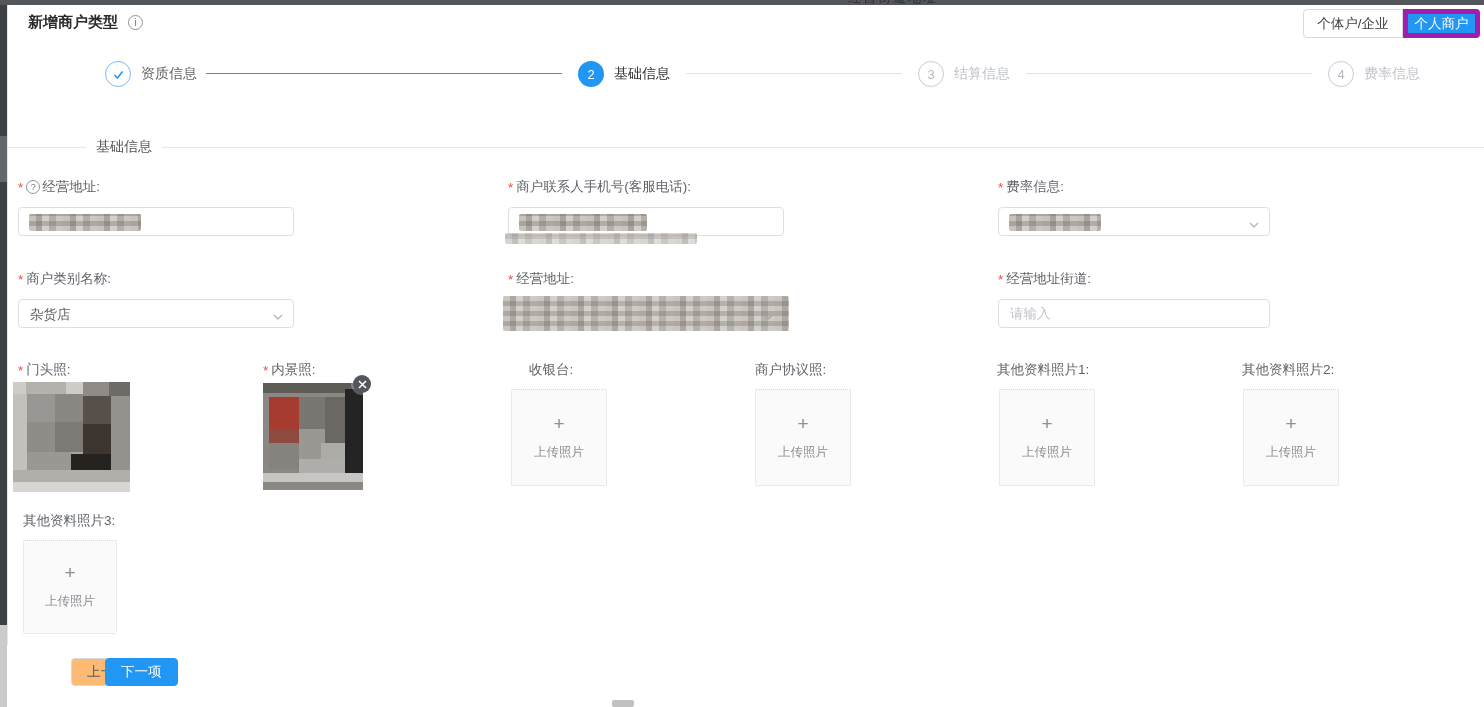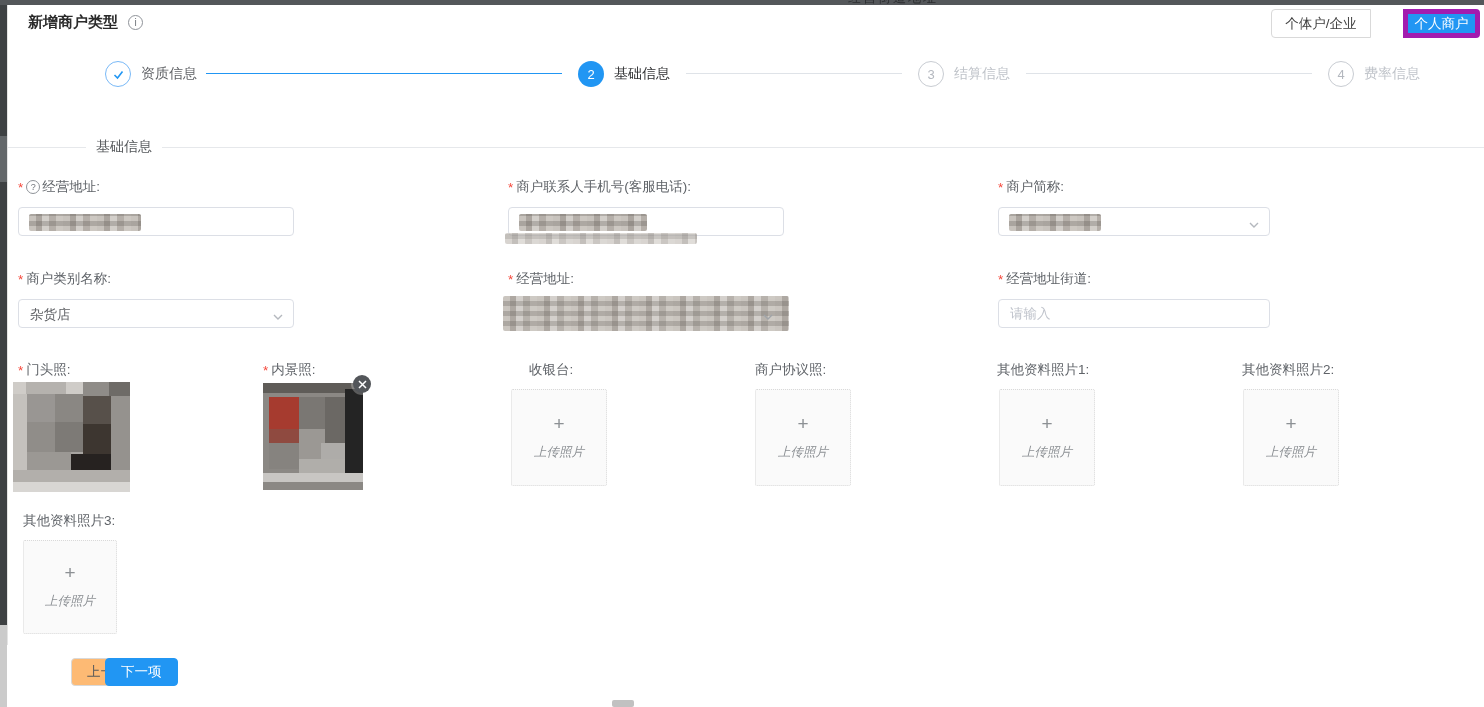--- a/index.html
+++ b/index.html
@@ -16,21 +16,21 @@
   .left-strip{position:absolute;left:0;top:0;width:7px;height:625px;background:#3e4143;z-index:4;}
   .left-strip-bottom{position:absolute;left:0;top:625px;width:7px;height:82px;background:#cbcbcb;z-index:4;}
   .left-thumb{position:absolute;left:0;top:136px;width:7px;height:46px;background:#63676a;z-index:5;}
   .panel-edge{position:absolute;left:7px;top:5px;width:1px;height:640px;background:#e4e4e4;}
   .bottom-scroll-artifact{position:absolute;left:612px;top:700px;width:22px;height:7px;background:#c1c1c1;border-radius:2px;}
 
   
   .page-title{position:absolute;left:28px;top:13px;font-size:15px;font-weight:700;color:#2b2b2b;}
   .info-icon{position:absolute;left:128px;top:15px;width:15px;height:15px;border:1px solid #8f9399;border-radius:50%;
     color:#6f7379;font-size:10px;line-height:14px;text-align:center;font-style:normal;box-sizing:border-box;}
-  .type-switch{position:absolute;right:4px;top:9px;display:flex;height:29px;gap:32px;}
+  .type-switch{position:absolute;right:4px;top:9px;display:flex;height:29px;}
   .seg{box-sizing:border-box;height:29px;font-size:13.5px;cursor:pointer;display:flex;align-items:center;justify-content:center;
     font-family:inherit;}
   .seg.left{width:100px;background:#fff;border:1px solid #d9d9d9;border-radius:4px 0 0 4px;color:#404040;}
   .seg.right{width:77px;background:#2196f3;border:5px solid #a21caf;border-radius:0 4px 4px 0;color:#fff;}
 
   
   .step{position:absolute;top:61px;height:26px;display:flex;align-items:center;gap:10px;cursor:pointer;}
   .circle{width:26px;height:26px;border-radius:50%;box-sizing:border-box;display:flex;align-items:center;justify-content:center;
     font-size:13px;flex:0 0 auto;}
   .circle.completed{border:1px solid #79b9f7;background:#fff;}
@@ -68,21 +68,21 @@
   }
   .mosaic.inline{position:absolute;left:10px;top:6px;height:17px;}
   .mosaic.cover{position:absolute;left:-6px;right:-6px;top:-4px;bottom:-4px;height:auto;z-index:2;opacity:.96;}
   .mosaic.fragment{position:absolute;opacity:.7;}
 
   
   .ulabel{position:absolute;font-size:13.5px;color:#5f6368;display:flex;align-items:center;white-space:nowrap;}
   .upload-box{position:absolute;width:96px;height:97px;box-sizing:border-box;border:1px dotted #d9d9d9;border-radius:2px;
     background:#fafafa;display:flex;flex-direction:column;align-items:center;justify-content:center;gap:11px;cursor:pointer;}
   .plus{font-size:19px;color:#8c9094;line-height:18px;}
-  .uptext{font-size:12.5px;color:#8c9094;font-style:italic;}
+  .uptext{font-size:12.5px;color:#8c9094;}
   .photo{position:absolute;cursor:pointer;}
   .photo svg{display:block;}
   .close-badge{position:absolute;top:-8px;right:-8px;width:18px;height:18px;border-radius:50%;background:#53565a;
     display:flex;align-items:center;justify-content:center;cursor:pointer;box-shadow:0 0 0 2px rgba(255,255,255,.25);}
 
   
   .btn{position:absolute;height:28px;box-sizing:border-box;border-radius:4px;font-size:13.5px;cursor:pointer;
     display:flex;align-items:center;justify-content:center;padding:0 15px;font-family:inherit;}
   .btn.ghost{background:#fdba74;border:1px solid #d9d9d9;color:#5a5a5a;margin-left:48px;}
   .btn.primary{background:#2196f3;border:1px solid #2196f3;color:#fff;}
@@ -143,21 +143,21 @@
     <span class="req">*</span>
     <span class="help-circle">?</span>
     <span>经营地址:</span>
   </div>
   <div class="flabel" style="left:508px;top:178px;">
     <span class="req">*</span>
     <span>商户联系人手机号(客服电话):</span>
   </div>
   <div class="flabel" style="left:998px;top:178px;">
     <span class="req">*</span>
-    <span>商户简称:</span>
+    <span>费率信息:</span>
   </div>
 
   <div class="ctrl" style="left:18px;top:207px;width:276px;">
     <div class="mosaic inline" style="width:112px;"></div>
   </div>
   <div class="ctrl" style="left:508px;top:207px;width:276px;">
     <div class="mosaic inline" style="width:128px;"></div>
   </div>
   <div class="mosaic fragment" style="left:505px;top:233px;width:192px;height:11px;"></div>
   <div class="ctrl" style="left:998px;top:207px;width:272px;">

